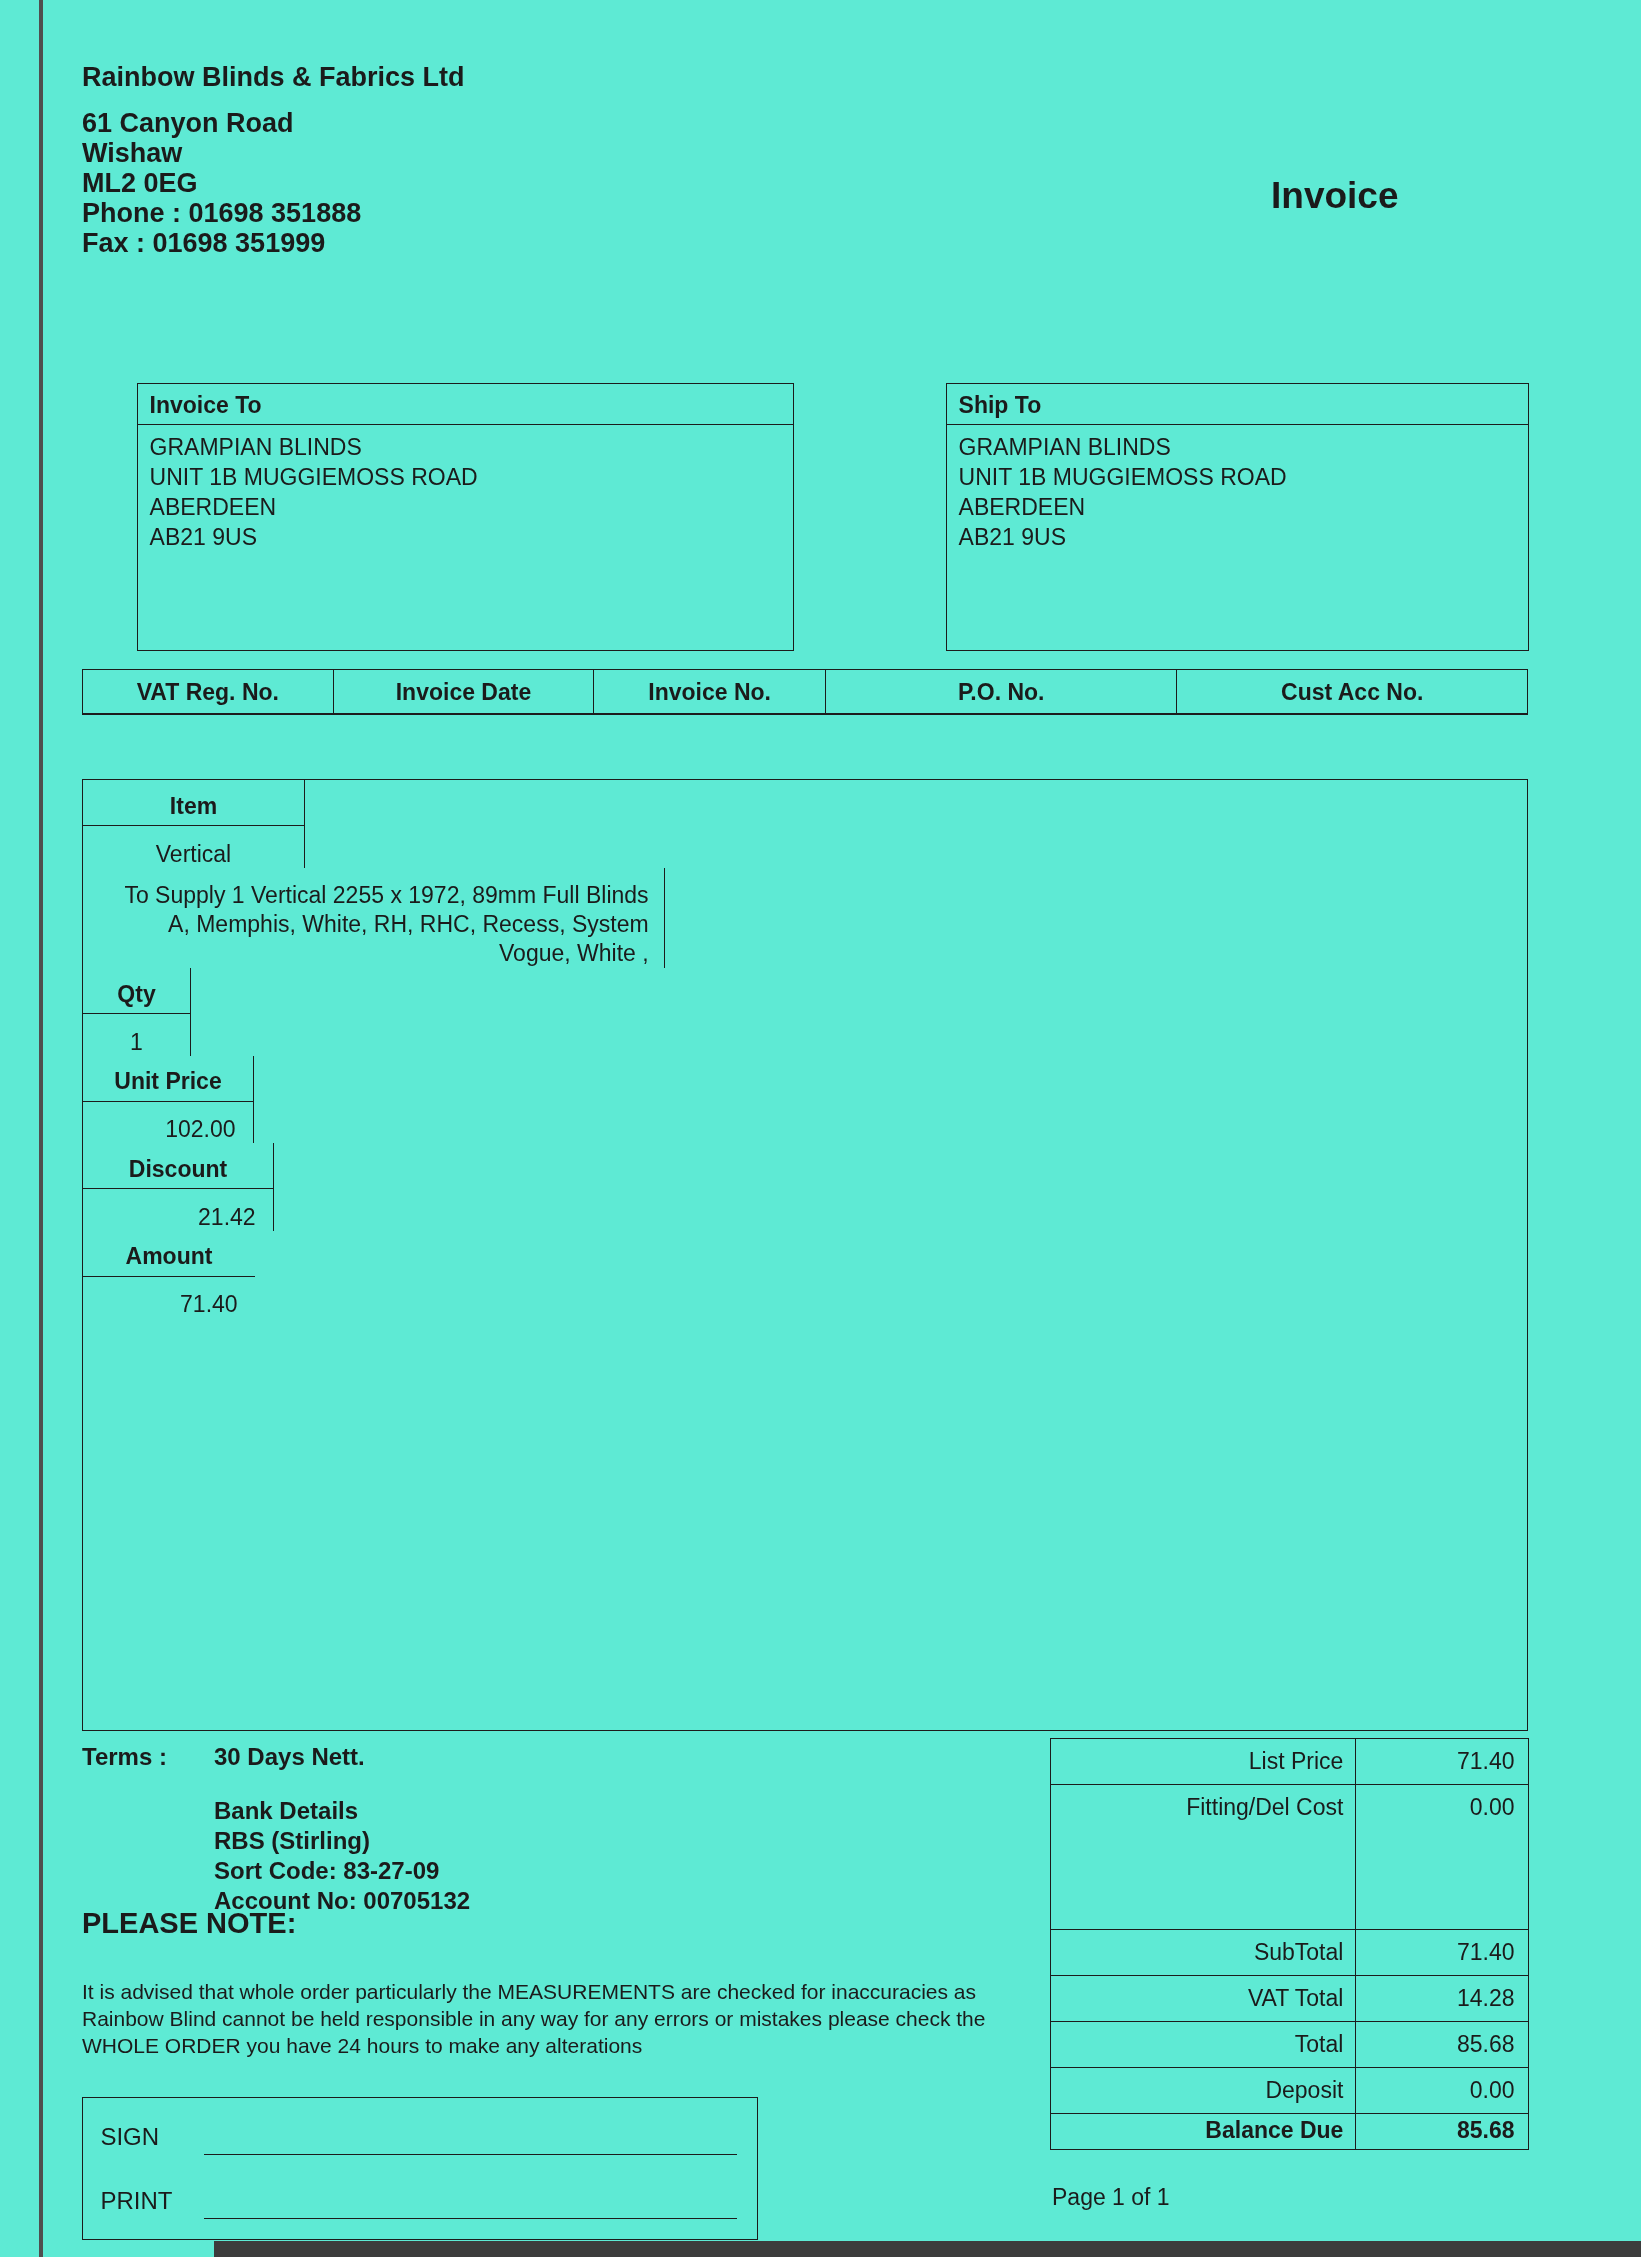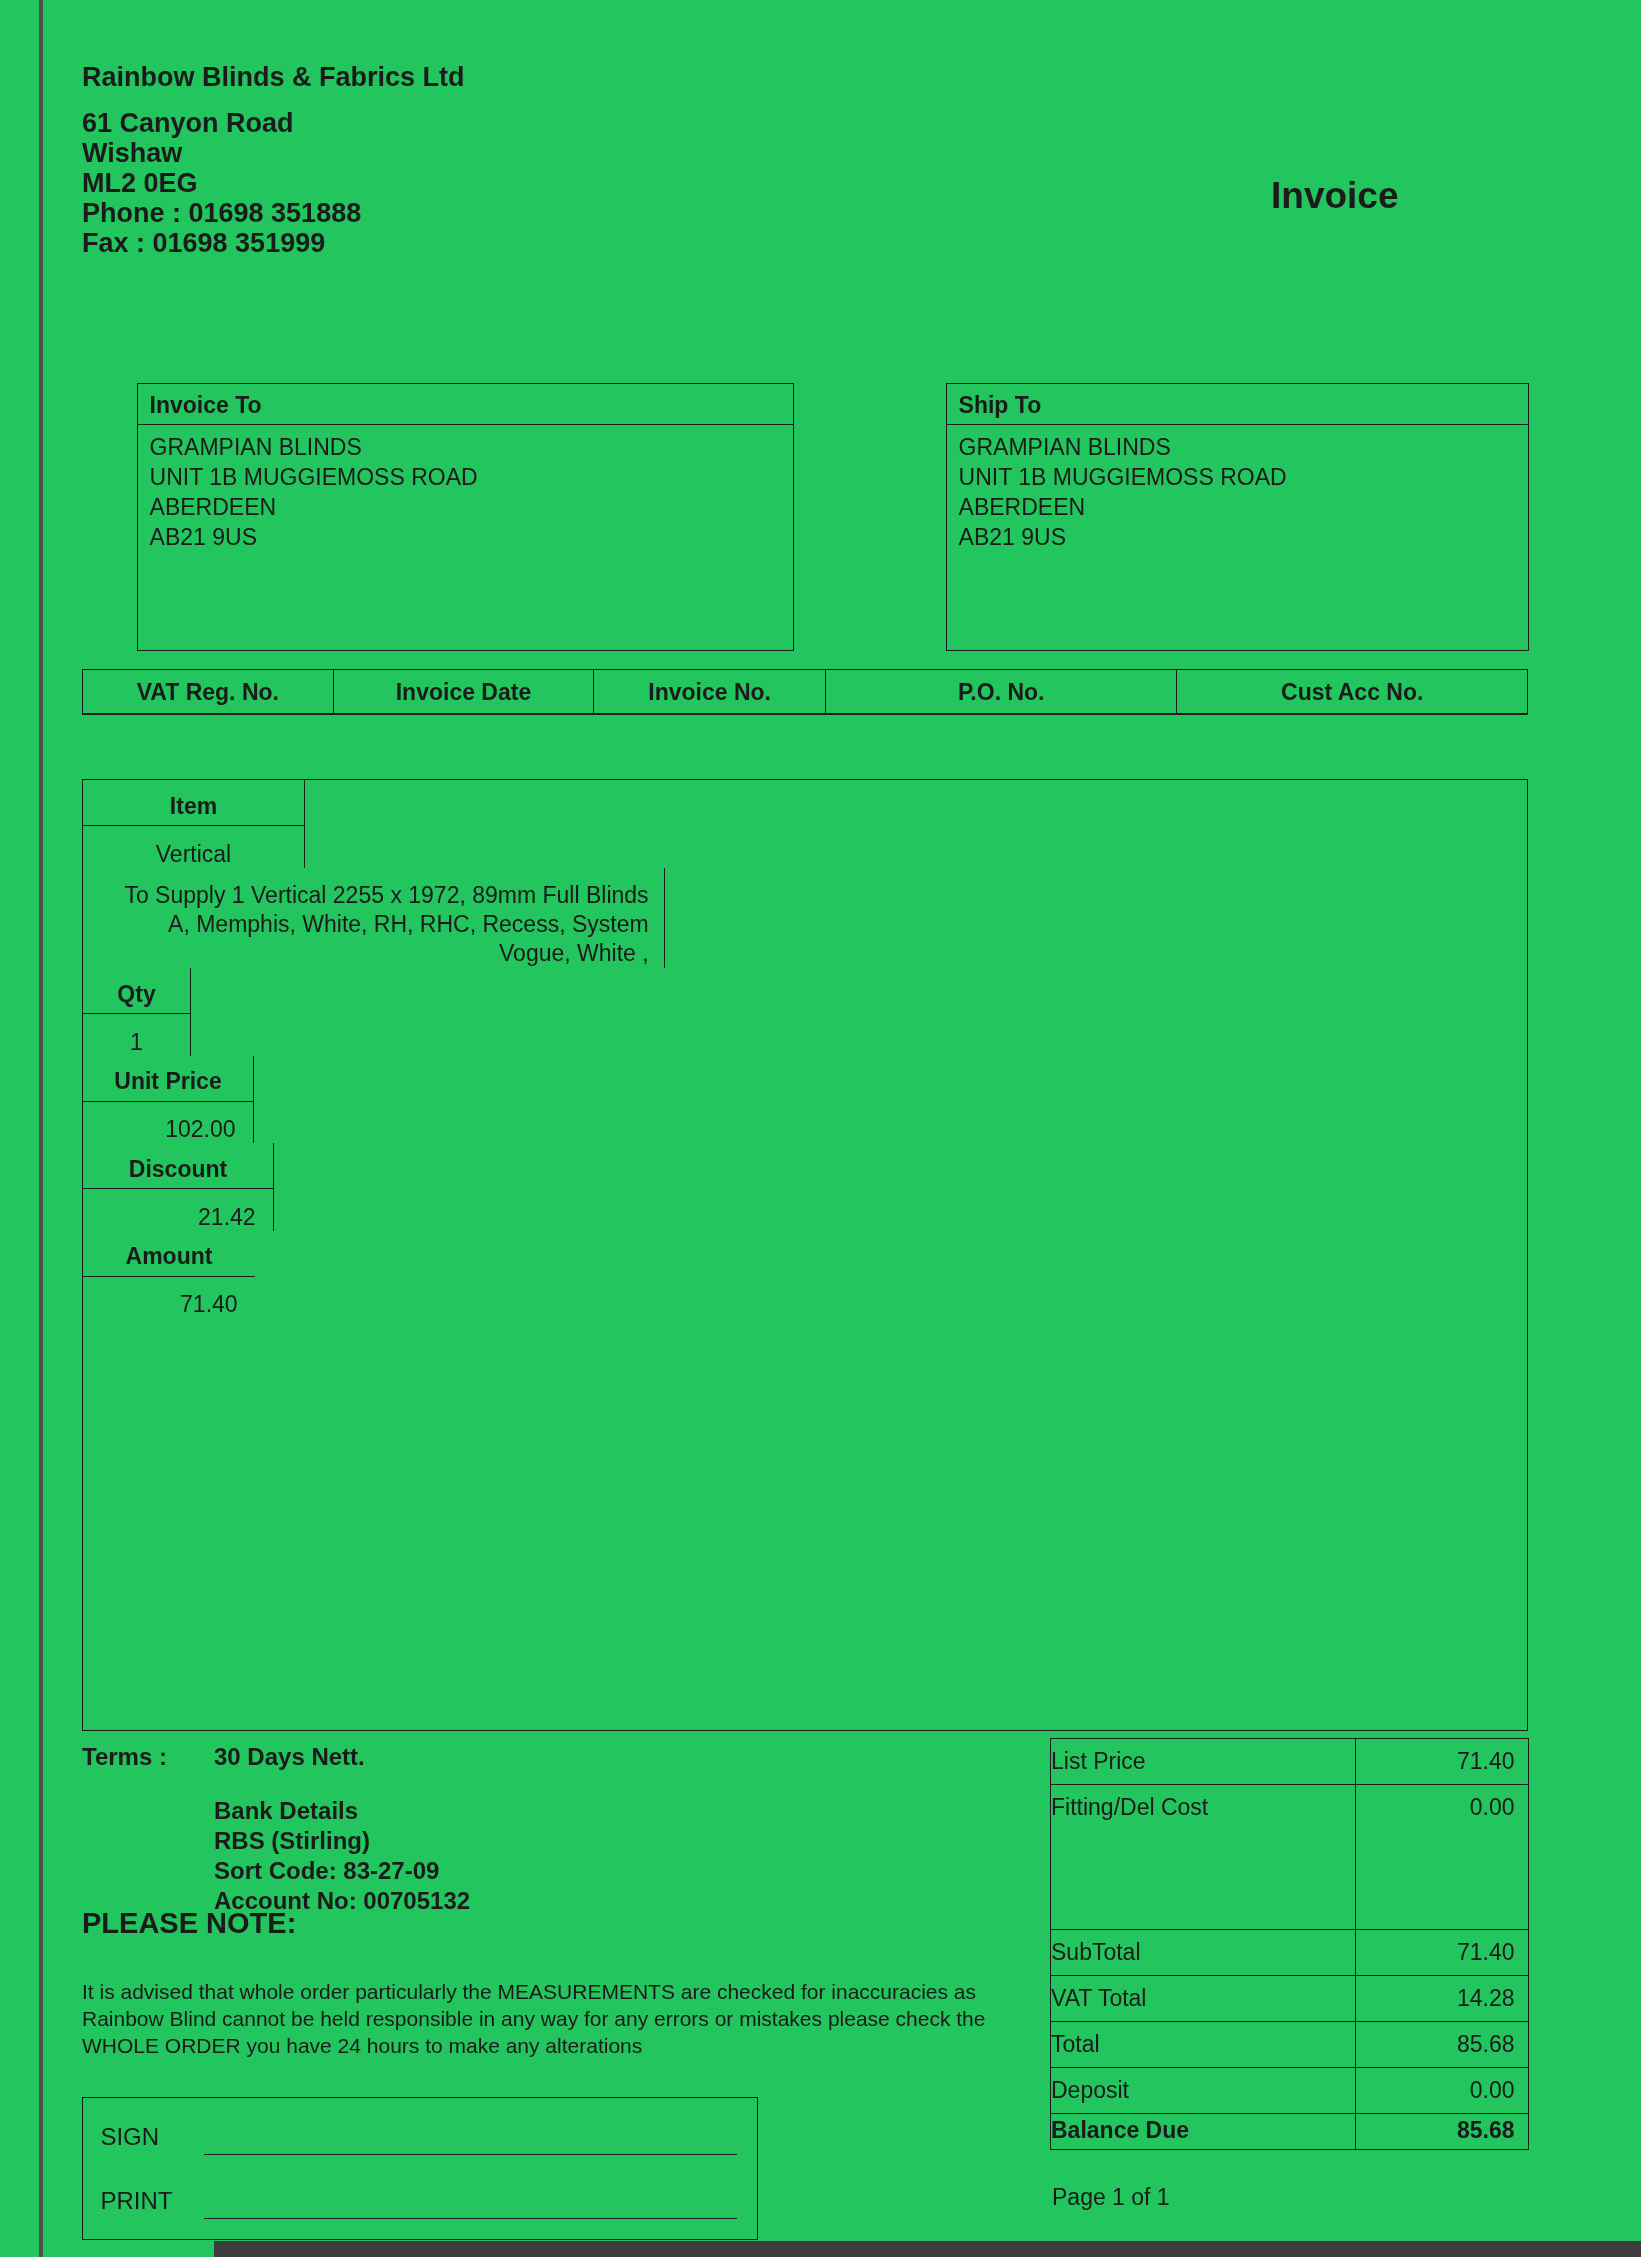--- a/index.html
+++ b/index.html
@@ -1,18 +1,18 @@
 <!DOCTYPE html>
 <html><head>
 <meta charset="utf-8">
 <style>
   html,body { margin:0; padding:0; background:#d9d9d9; }
   .page {
     position:relative; width:1641px; height:2257px;
-    background:#22c55e; overflow:hidden;
+    background:#5eead4; overflow:hidden;
     font-family:"Liberation Sans", sans-serif; color:#1b1b1b;
   }
   
   .scan-edge-left { position:absolute; left:39px; top:0; width:3.9px; height:2257px; background:#4f4f4f; }
   .scan-strip-bottom { position:absolute; left:214px; top:2241px; width:1427px; height:16.4px; background:#3c3c3c; }
 
   
   .company { position:absolute; left:82px; top:62px; }
   .company-name { font-size:27px; font-weight:bold; margin-bottom:14.5px; }
   .company-line { font-size:27px; line-height:30px;font-weight:bold; }
@@ -51,21 +51,21 @@
   .bank-block { position:absolute; left:214px; top:1796px; font-weight:bold; font-size:24px; line-height:30px; }
 
   
   .note-title { position:absolute; left:82px; top:1907px; font-weight:bold; font-size:29px; }
   .note-body { position:absolute; left:82px; top:1978px; width:908px; font-size:21px; line-height:27px; }
 
   
   .totals-box { position:absolute; left:1050px; top:1738px; width:479px; border:1.9px solid #1c1c1c; box-sizing:border-box; }
   .tot-row { display:flex; border-bottom:1.9px solid #1c1c1c; box-sizing:border-box; }
   .tot-row:last-child { border-bottom:none; }
-  .tot-label { width:305px; box-sizing:border-box; border-right:1.9px solid #1c1c1c; font-size:23px; padding:8.7px 11.6px 0 0; }
+  .tot-label { width:305px; box-sizing:border-box; border-right:1.9px solid #1c1c1c; text-align:right; font-size:23px; padding:8.7px 11.6px 0 0; }
   .tot-value { flex:1; text-align:right; font-size:23px; padding:8.7px 13.5px 0 0; }
   .h-std { height:46px; } .h-tall { height:145px; } .h-bal { height:35px; }
   .h-bal .tot-label, .h-bal .tot-value { font-weight:bold; padding-top:2.9px; }
 
   
   .sign-box { position:absolute; left:82px; top:2097px; width:676px; height:143px; border:1.9px solid #1c1c1c; box-sizing:border-box; }
   .sig-label { position:absolute; left:17.4px; font-size:24px; }
   .sig-line { position:absolute; left:121px; width:533px; border-bottom:1.9px solid #1c1c1c; }
   .sign-y { top:25px; } .sign-line-y { top:56px; }
   .print-y { top:89px; } .print-line-y { top:120px; }

